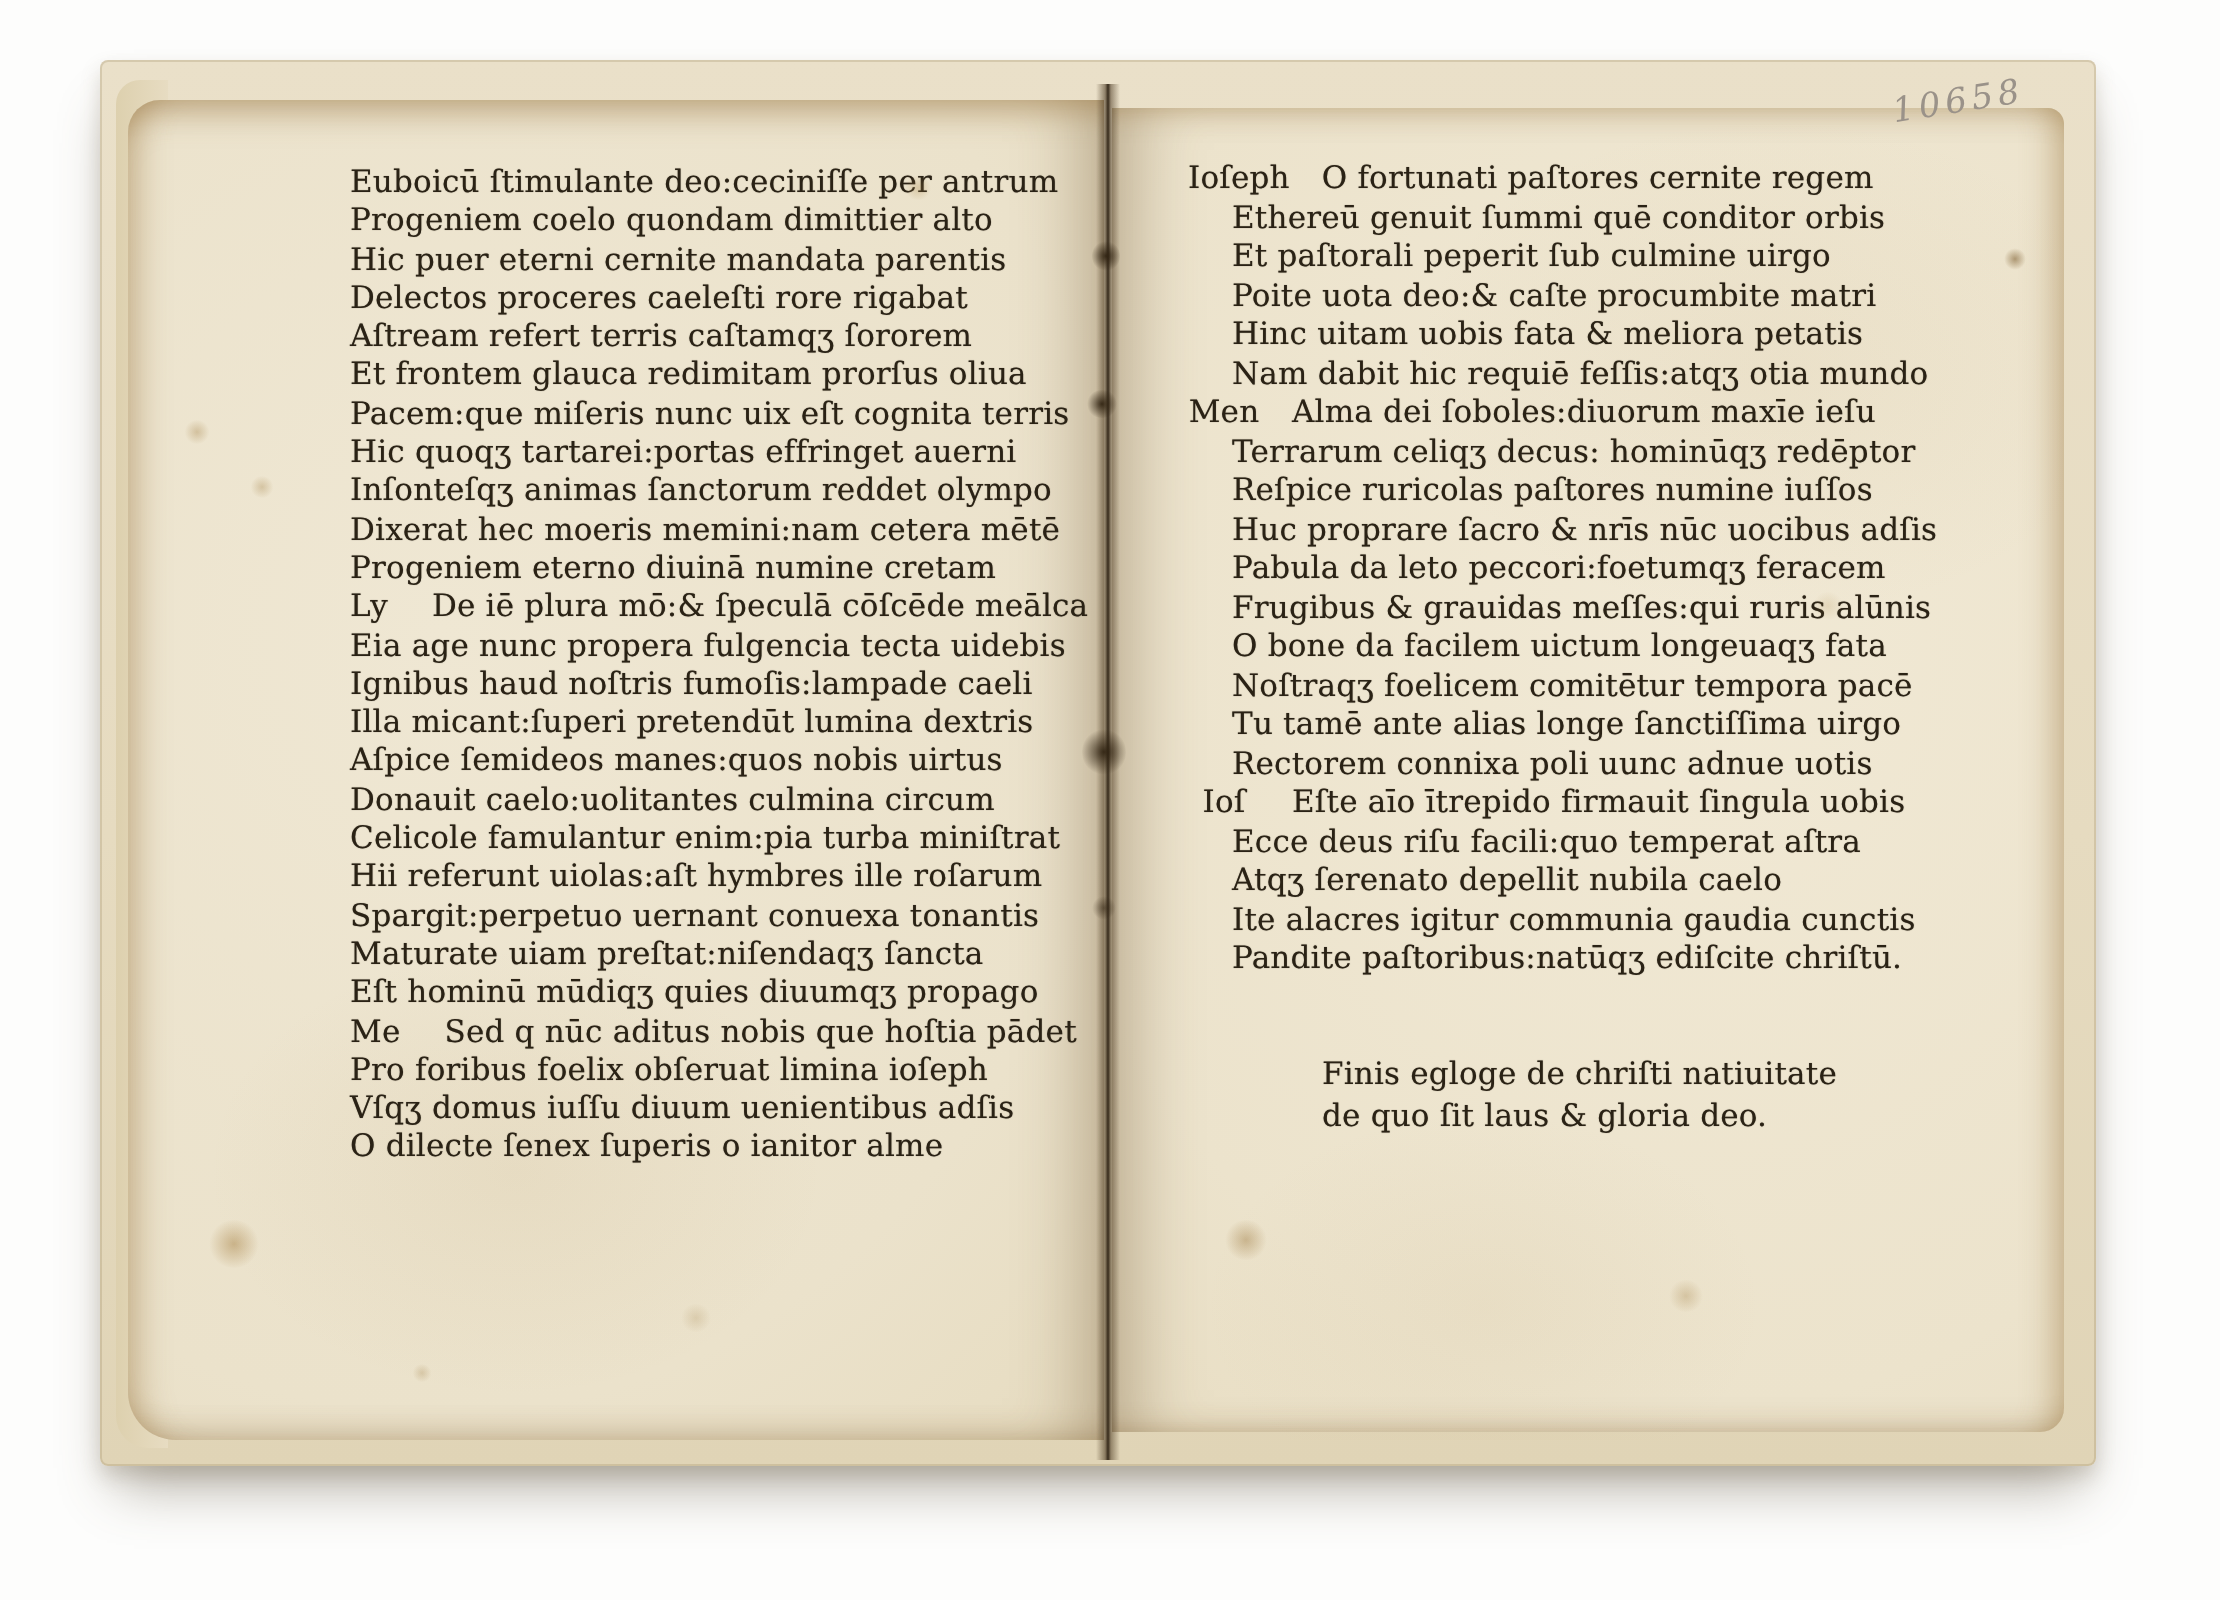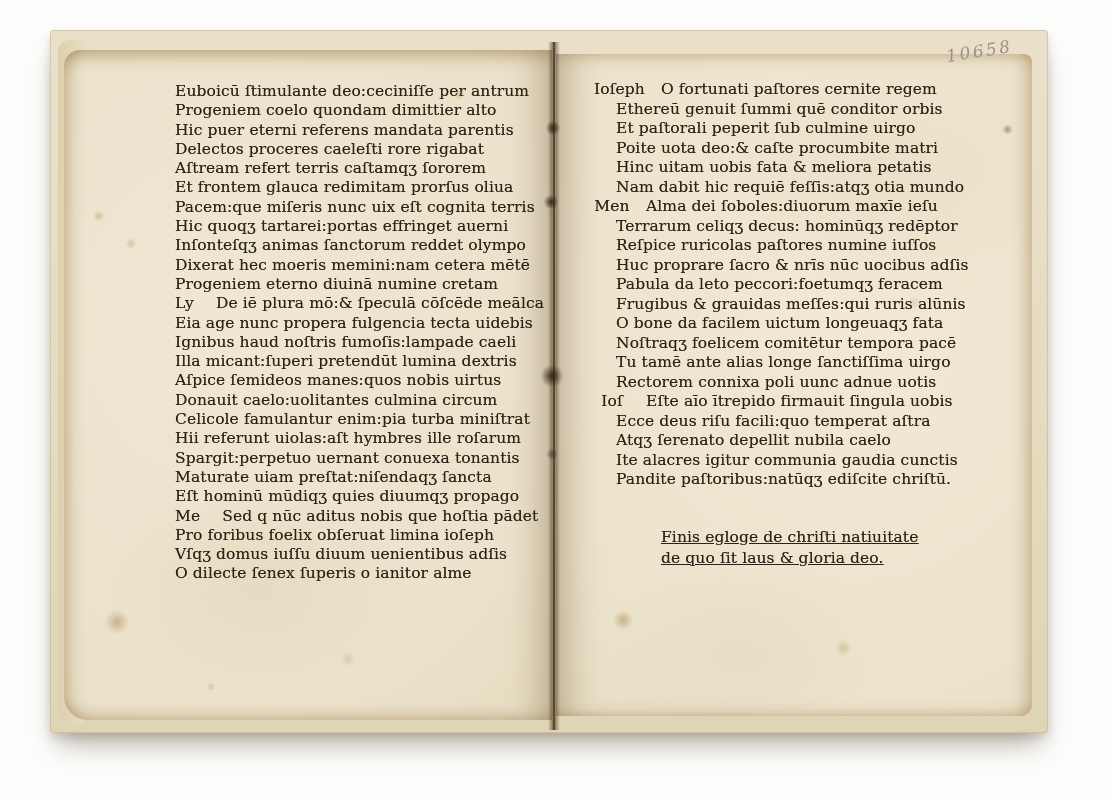--- a/index.html
+++ b/index.html
@@ -63,21 +63,20 @@
   .line{height:inherit;}
   .lbl{display:inline-block;text-align:center;}
   .text-left .lbl:not(:empty){margin-right:22px;}
   .text-left .lbl:empty{display:none;}
   .text-right .lbl:empty{padding-left:22px;}
   .text-right .lbl:not(:empty){margin-right:16px;min-width:36px;}
   .colophon{
     position:absolute;left:661px;top:527px;color:#2a2215;
     font-size:15.5px;line-height:21px;letter-spacing:.1px;white-space:nowrap;
     text-shadow:0 0 .5px rgba(42,34,21,.55);
-    text-decoration:underline;
   }
   
   .inscription{
     position:absolute;left:946px;top:41px;
     font-style:italic;font-size:17px;letter-spacing:2.5px;
     color:#9a9289;transform:rotate(-9deg);
   }
   
   .spot{position:absolute;border-radius:50%;pointer-events:none;}
   .s1{left:104px;top:610px;width:26px;height:24px;background:radial-gradient(circle,rgba(160,120,55,.45) 0%,rgba(160,120,55,0) 70%);}
@@ -114,21 +113,21 @@
   <div class="thread t3"></div>
   <div class="thread t4"></div>
 
   <div class="textcol text-left">
 
       <div class="line"><span class="txt">Euboicū ſtimulante deo:ceciniſſe per antrum</span></div>
 
       <div class="line"><span class="txt">Progeniem coelo quondam dimittier alto</span></div>
 
 
-      <div class="line"><span class="txt">Hic puer eterni referens mandata parentis</span></div>
+      <div class="line"><span class="txt">Hic puer eterni cernite mandata parentis</span></div>
 
       <div class="line"><span class="txt">Delectos proceres caeleſti rore rigabat</span></div>
 
       <div class="line"><span class="txt">Aſtream refert terris caſtamqʒ ſororem</span></div>
 
       <div class="line"><span class="txt">Et frontem glauca redimitam prorſus oliua</span></div>
 
       <div class="line"><span class="txt">Pacem:que miſeris nunc uix eſt cognita terris</span></div>
 
       <div class="line"><span class="txt">Hic quoqʒ tartarei:portas effringet auerni</span></div>

